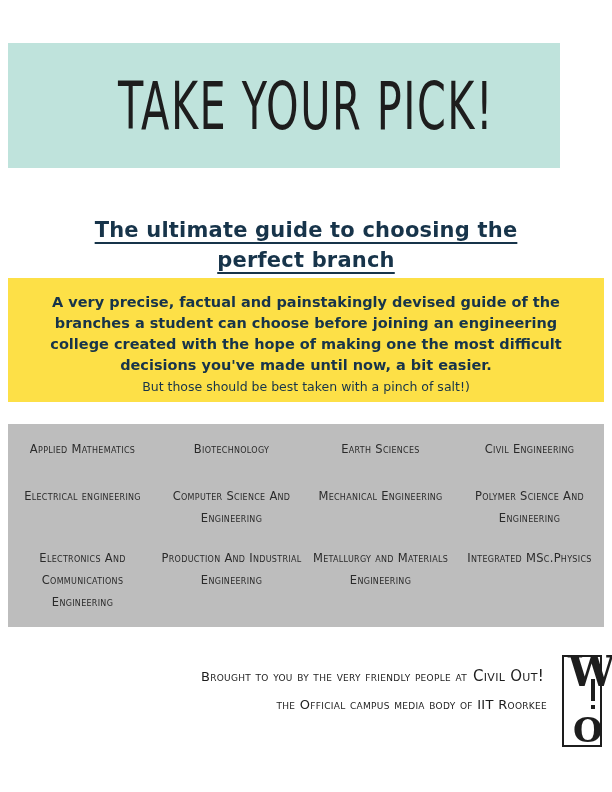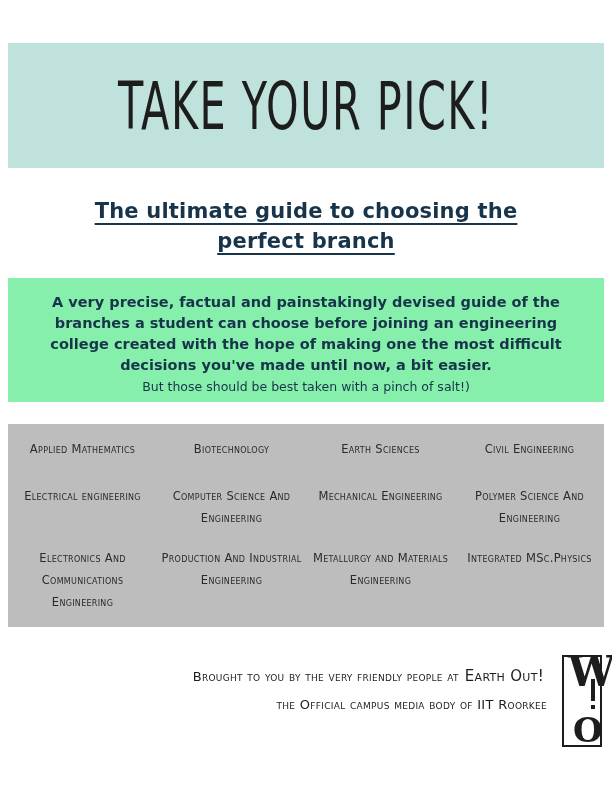--- a/index.html
+++ b/index.html
@@ -20,21 +20,21 @@
     width: 612px;
     height: 792px;
     background: #ffffff;
   }
 
   
   .title-banner {
     position: absolute;
     left: 8px;
     top: 43px;
-    width: 596px;
+    width: 552px;
     height: 125px;
     background: #bfe3dc;
   }
   .title-text {
     position: absolute;
     left: 0;
     top: 0;
     width: 596px;
     height: 125px;
     display: flex;
@@ -61,30 +61,31 @@
   .subtitle {
     display: inline-block;
     font-family: "DejaVu Sans", sans-serif;
     font-size: 21px;
     line-height: 30px;
     color: #17344a;
     font-weight: 600;
     text-decoration: underline;
     text-underline-offset: 5px;
     letter-spacing: 0.2px;
+    margin-top: 19px;
   }
 
   
   .desc-band {
     position: absolute;
     left: 8px;
     top: 278px;
     width: 596px;
     height: 124px;
-    background: #86efac;
+    background: #fde047;
   }
   .desc-main {
     position: absolute;
     left: 18px;
     top: 14px;
     width: 560px;
     text-align: center;
     font-family: "DejaVu Sans", sans-serif;
     font-size: 14.5px;
     line-height: 21px;
@@ -257,21 +258,21 @@
 
       <div class="cell row3">Electronics And Communications Engineering</div>
       <div class="cell row3">Production And Industrial Engineering</div>
       <div class="cell row3">Metallurgy and Materials Engineering</div>
       <div class="cell row3">Integrated MSc.Physics</div>
     </div>
   </div>
 
   <div class="footer">
     <div class="footer-line1">
-      <span>Brought to you by the very friendly people at</span><span class="big">Earth Out!</span>
+      <span>Brought to you by the very friendly people at</span><span class="big">Civil Out!</span>
     </div>
     <div class="footer-line2">the Official campus media body of IIT Roorkee</div>
     <div class="logo">
       <span class="logo-w">W</span>
       <span class="logo-bang"></span>
       <span class="logo-bang-dot"></span>
       <span class="logo-o">O</span>
     </div>
   </div>
 

